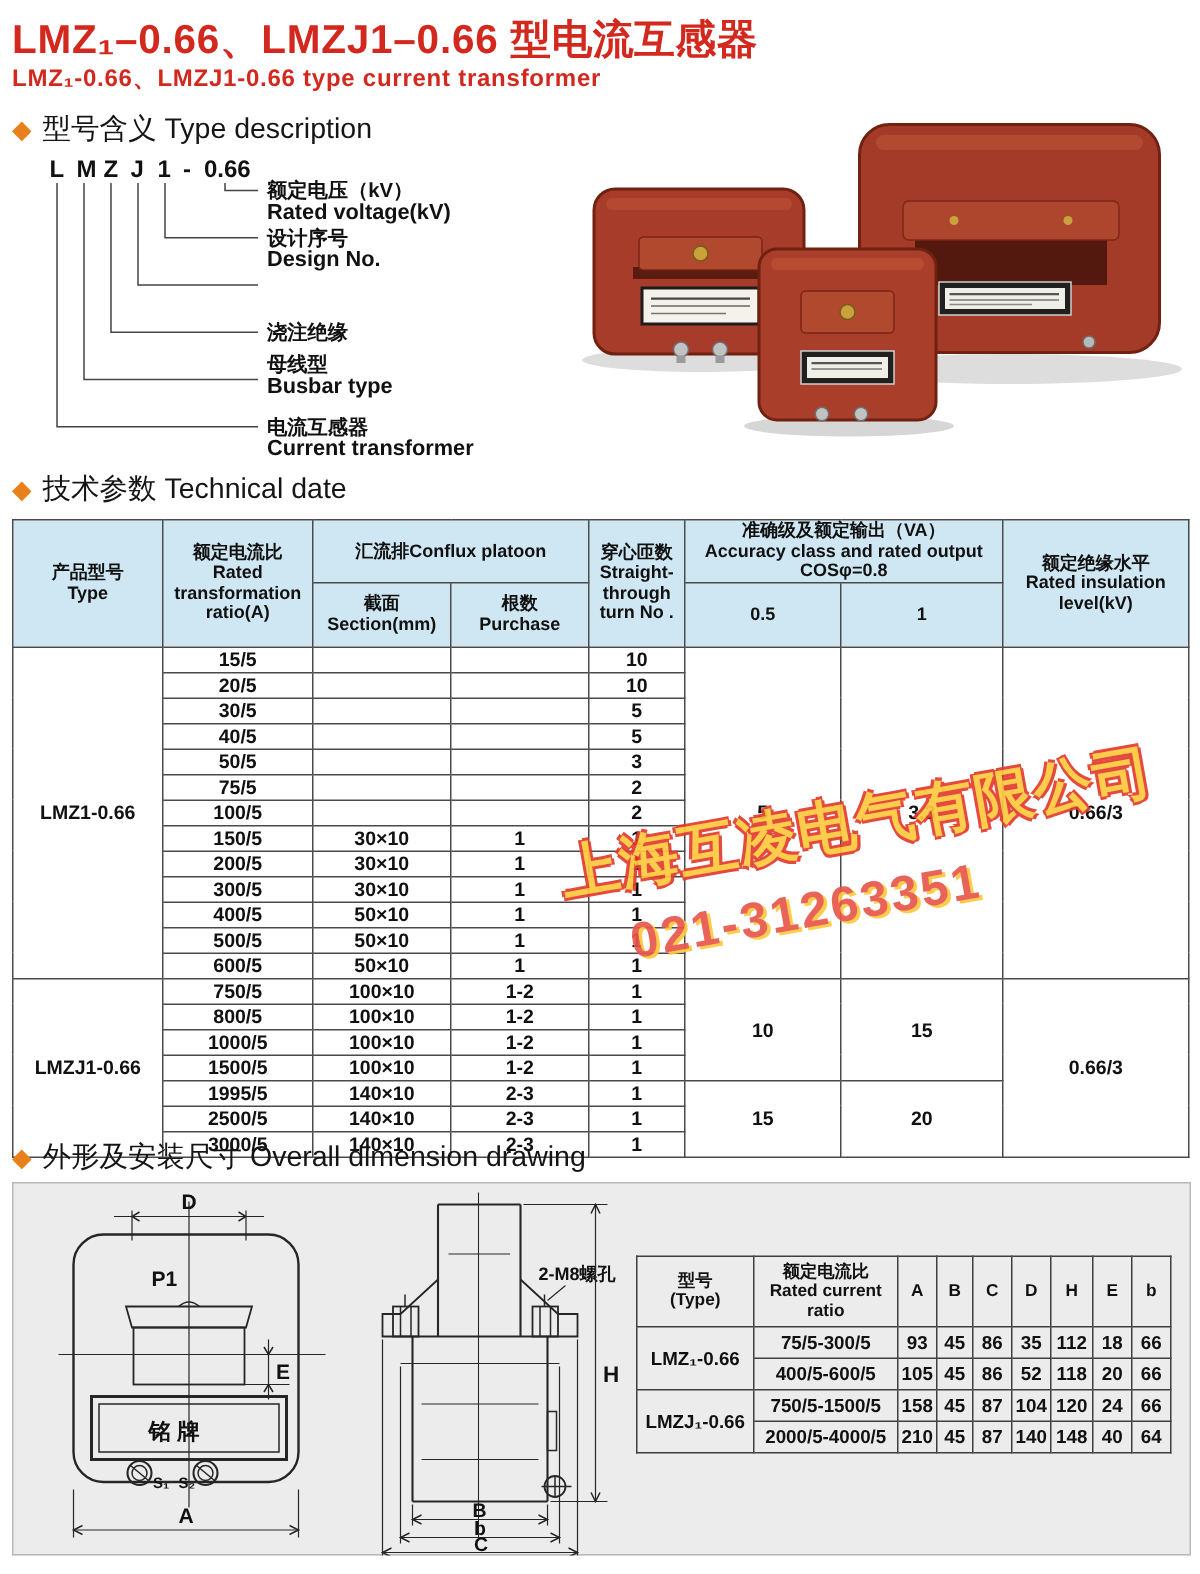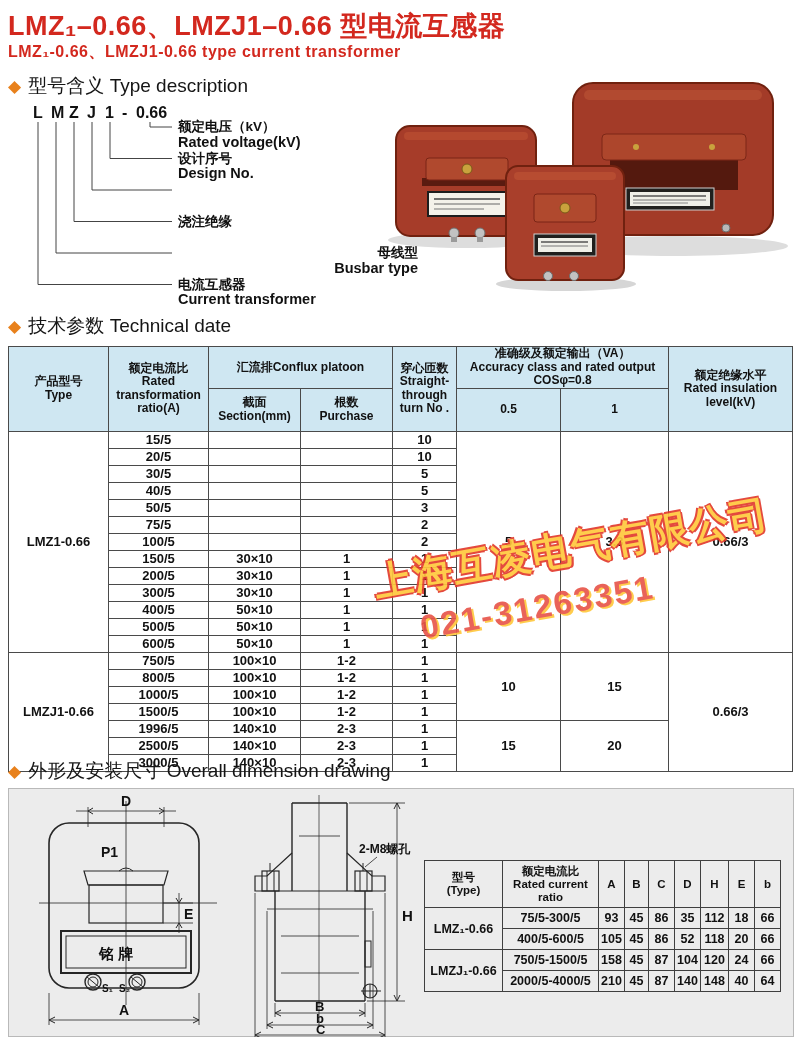--- a/index.html
+++ b/index.html
@@ -44,21 +44,21 @@
     text-shadow:2px 2px 0 var(--watermark-yellow);white-space:nowrap;letter-spacing:2px;}
 
   
   #dim-panel{position:absolute;left:8px;top:788px;width:786px;height:249px;
     background:var(--panel-gray);border:1px solid #b9b9b9;box-sizing:border-box;}
   #dim-panel svg text{font-family:"Liberation Sans",sans-serif;fill:#111;}
   .draw{position:absolute;}
   .draw path,.draw line,.draw rect,.draw circle,.draw polyline{stroke:#262626;fill:none;}
 
   
-  #dim-table{position:absolute;left:415px;top:71px;border-collapse:collapse;table-layout:fixed;padding-left:30px;}
+  #dim-table{position:absolute;left:415px;top:48px;border-collapse:collapse;table-layout:fixed;padding-left:30px;}
   #dim-table th,#dim-table td{border:1px solid #3f3f3f;padding:0 1px;text-align:center;
     vertical-align:middle;color:#111;font-weight:bold;background:transparent;}
   #dim-table th{font-size:11.5px;line-height:13px;white-space:pre-line;height:46px;}
   #dim-table td{font-size:12.5px;height:20px;}
 </style>
 </head>
 <body>
 
 <div id="page">
 
@@ -89,21 +89,21 @@
     <div class="cn">额定电压（kV）</div>
     <div class="en">Rated voltage(kV)</div>
   </div>
   <div class="legend-item" style="top:150.5px;">
     <div class="cn">设计序号</div>
     <div class="en">Design No.</div>
   </div>
   <div class="legend-item" style="top:213.5px;">
     <div class="cn">浇注绝缘</div>
   </div>
-  <div class="legend-item" style="top:245px;text-align:right;">
+  <div class="legend-item" style="top:235px;">
     <div class="cn">母线型</div>
     <div class="en">Busbar type</div>
   </div>
   <div class="legend-item" style="top:276.5px;">
     <div class="cn">电流互感器</div>
     <div class="en">Current transformer</div>
   </div>
 
   <svg id="photo" width="400" height="215" viewBox="0 0 400 215">
     <ellipse cx="285" cy="168" rx="115" ry="10" fill="#dddddd"></ellipse>
@@ -305,21 +305,21 @@
           <td>1-2</td>
           <td>1</td>
         </tr>
         <tr>
           <td>1500/5</td>
           <td>100×10</td>
           <td>1-2</td>
           <td>1</td>
         </tr>
         <tr>
-          <td>1996/5</td>
+          <td>1995/5</td>
           <td>140×10</td>
           <td>2-3</td>
           <td>1</td>
           <td rowspan="3">15</td>
           <td rowspan="3">20</td>
         </tr>
         <tr>
           <td>2500/5</td>
           <td>140×10</td>
           <td>2-3</td>

